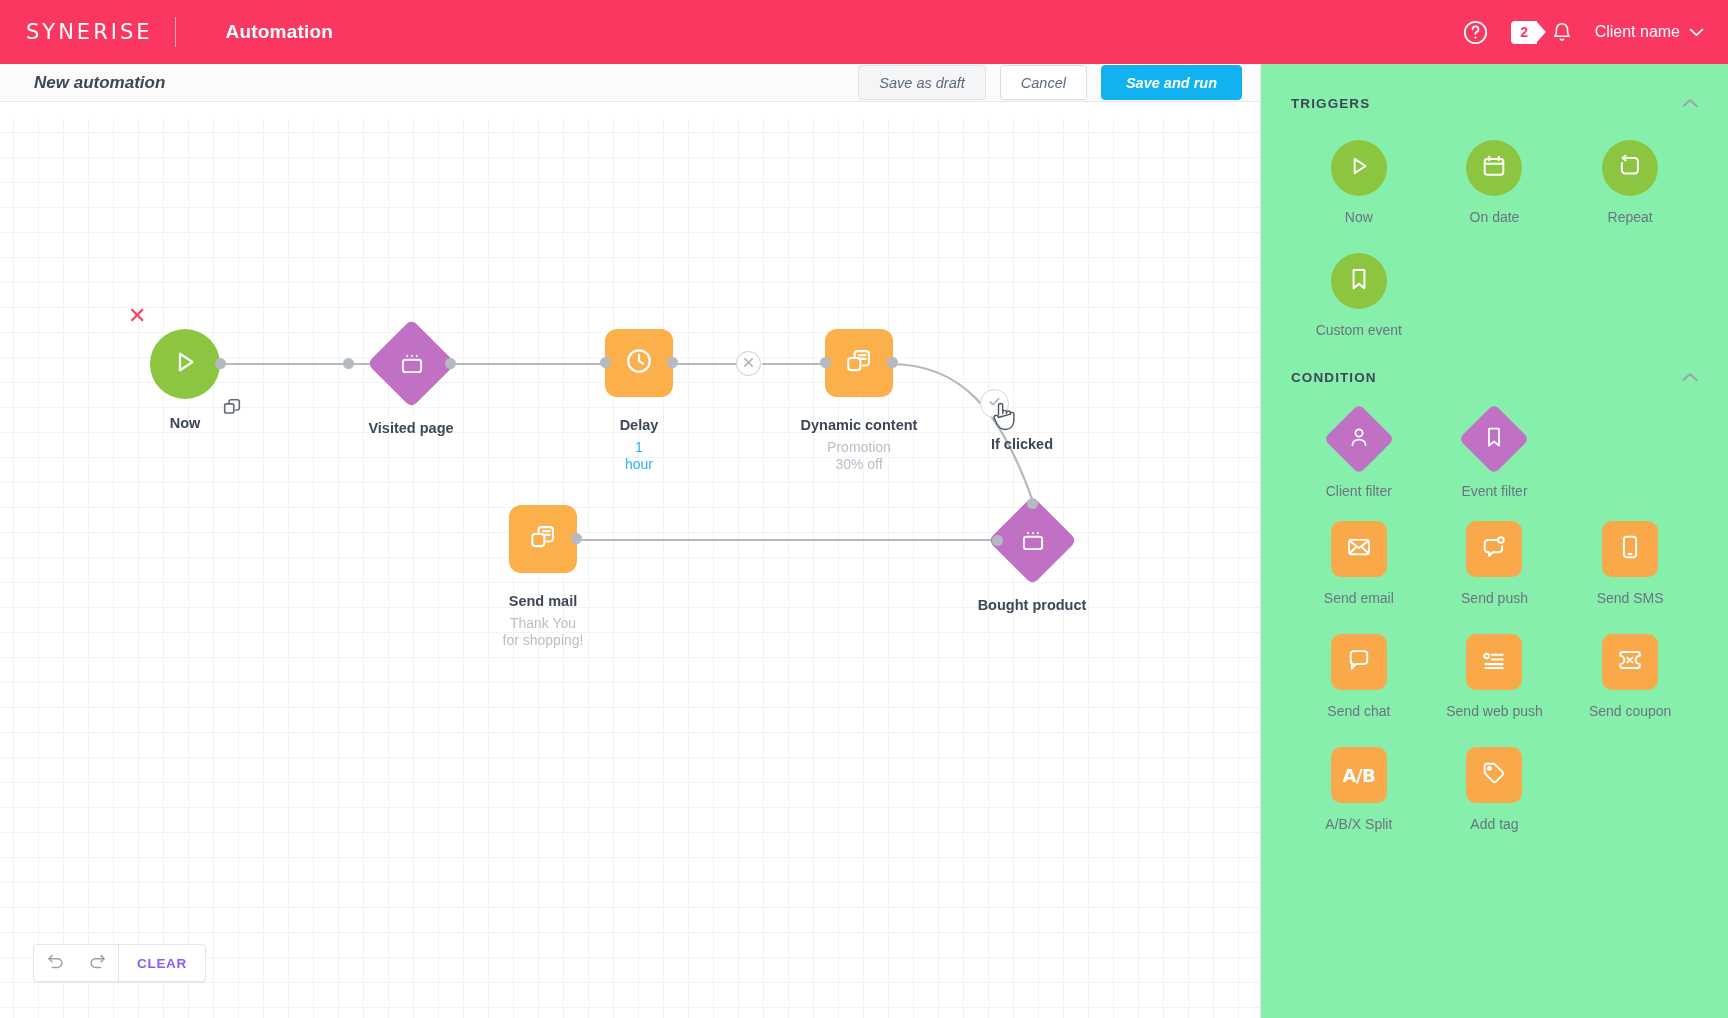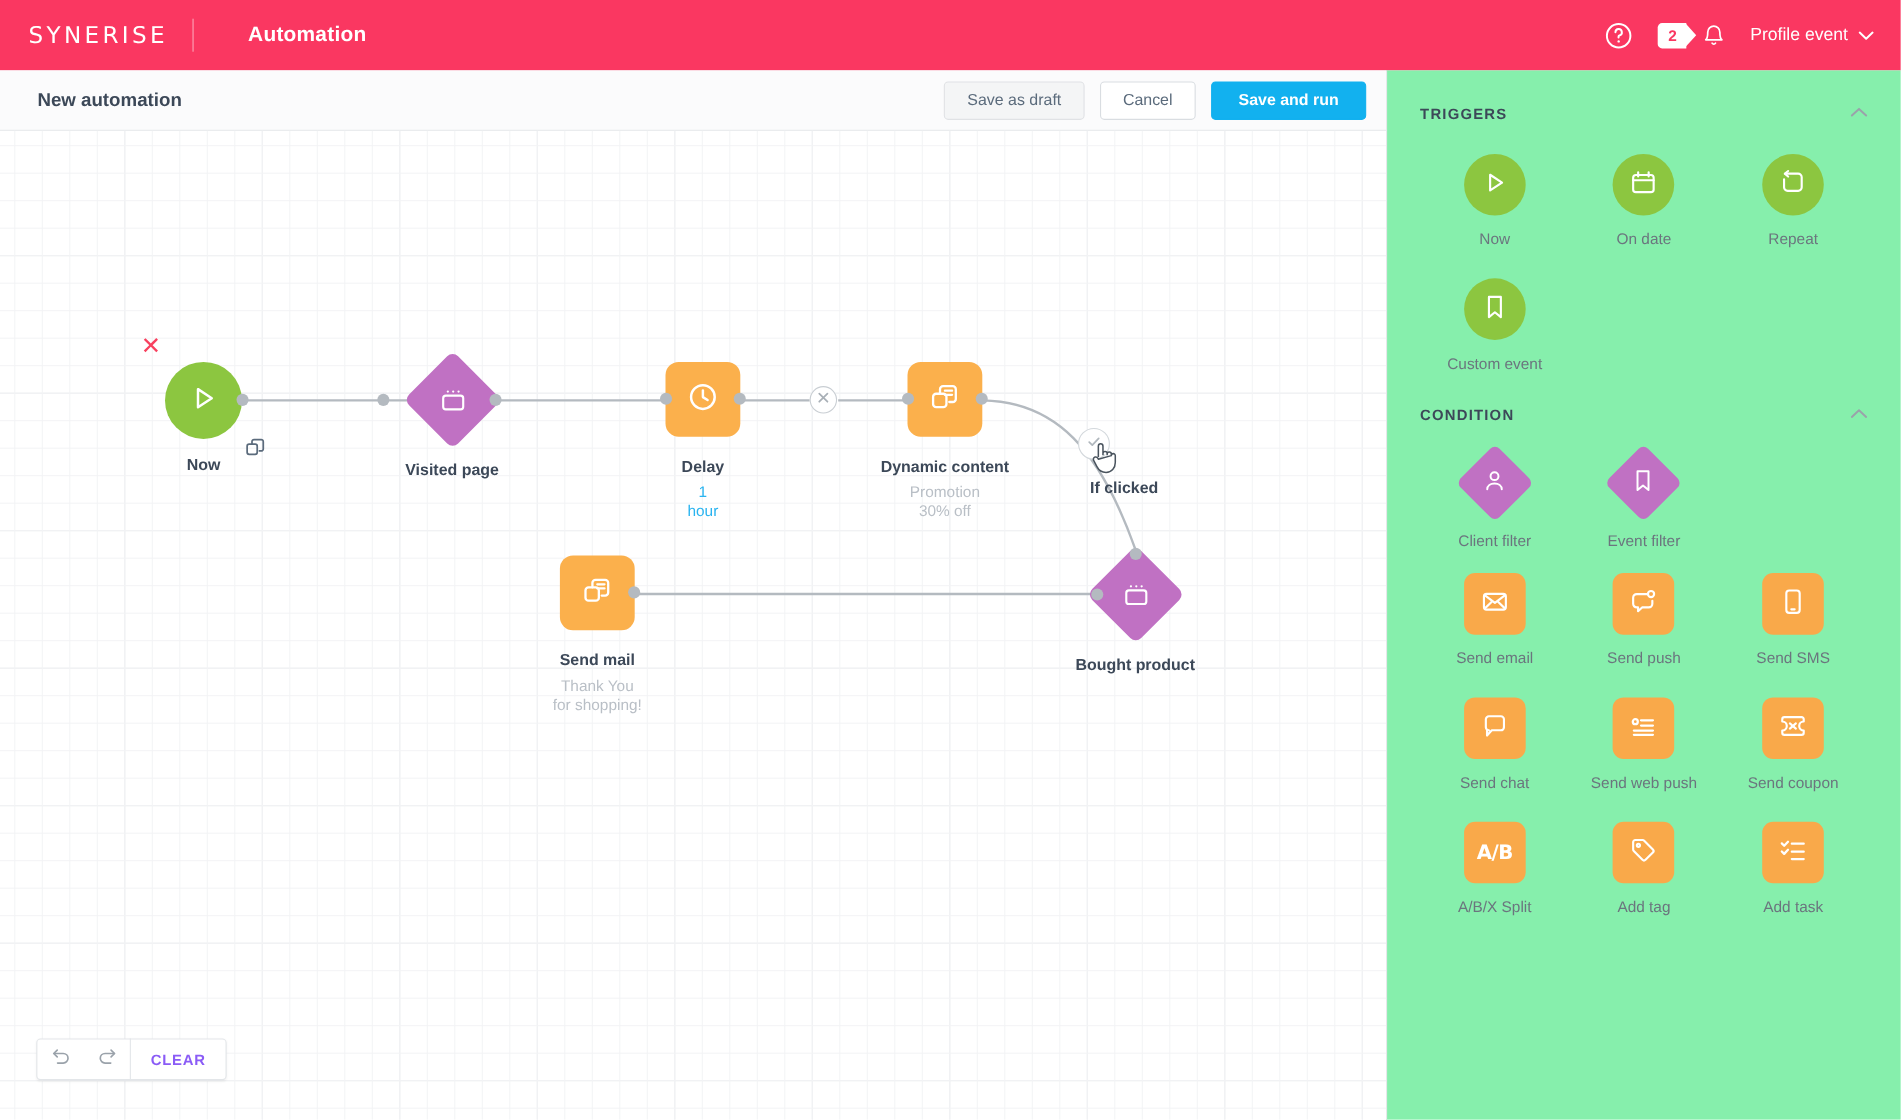--- a/index.html
+++ b/index.html
@@ -34,23 +34,23 @@
     border-radius:4px 0 0 4px; position:relative; margin-right:4px;
   }
   .notif-badge::after{
     content:""; position:absolute; right:-9px; top:0; width:0; height:0;
     border-top:11.5px solid transparent; border-bottom:11.5px solid transparent; border-left:10px solid #fff;
   }
   .profile { display:flex; align-items:center; gap:9px; color:#fff; font-size:16px; cursor:pointer; }
 
   
   .subbar {
-    position:absolute; left:0; top:64px; width:1260px; height:55px;
+    position:absolute; left:0; top:64px; width:1260px; height:38px;
     background:#fbfbfc; border-bottom:1px solid #e6e8ea;
-    display:flex; align-items:center; padding:0 18px 0 34px;
+    display:flex; align-items:center; padding:0 18px 0 34px;font-style:italic;
   }
   .page-title { font-size:17px; font-weight:700; color:#3c4858; }
   .subbar-actions { margin-left:auto; display:flex; align-items:center; gap:14px; }
   .btn {
     height:35px; padding:0 20px; border-radius:4px; font-size:14.5px;
     display:flex; align-items:center; justify-content:center; cursor:pointer; white-space:nowrap;
   }
   .btn-draft { background:#f4f5f6; border:1px solid #e0e2e5; color:#5b6b7c; }
   .btn-cancel { background:#fff; border:1px solid #d9dde1; color:#5b6b7c; }
   .btn-primary { background:#12b1ef; border:1px solid #12b1ef; color:#fff; font-weight:600; padding:0 24px;}
@@ -170,21 +170,21 @@
       <span class="notif-wrap">
         <span class="notif-badge">2</span>
         <span style="margin-left:10px;display:flex;">
           <svg width="22" height="23" viewBox="0 0 24 24" fill="none" stroke="#fff" stroke-width="1.7" stroke-linecap="round" stroke-linejoin="round">
             <path d="M18 8.5a6 6 0 1 0-12 0c0 6-2 7.5-2 7.5h16s-2-1.5-2-7.5z"></path>
             <path d="M13.7 19.3a2 2 0 0 1-3.4 0"></path>
           </svg>
         </span>
       </span>
       <span class="profile">
-        <span>Profile event</span>
+        <span>Client name</span>
         <span style="display:flex;">
           <svg width="15" height="9" viewBox="0 0 16 10" fill="none" stroke="#fff" stroke-width="2" stroke-linecap="round" stroke-linejoin="round">
               <path d="M1.5 1.8 8 8 14.5 1.8"></path>
             </svg>
         </span>
       </span>
     </div>
   </div>
 
   <div class="subbar">
@@ -524,27 +524,16 @@
           <span>
             <svg width="26" height="26" viewBox="0 0 24 24" fill="none" stroke="#fff" stroke-width="1.8" stroke-linecap="round" stroke-linejoin="round">
               <path d="M11.4 3.4H5.2a1.8 1.8 0 0 0-1.8 1.8v6.2a1.8 1.8 0 0 0 .53 1.27l7.3 7.3a1.8 1.8 0 0 0 2.54 0l6.2-6.2a1.8 1.8 0 0 0 0-2.54l-7.3-7.3a1.8 1.8 0 0 0-1.27-.53z"></path>
               <circle cx="7.8" cy="7.8" r="1.3"></circle>
             </svg>
           </span>
         </div>
         <div class="tool-label">Add tag</div>
       </div>
 
-      <div class="tool">
-        <div class="tool-shape t-rect">
-          <span>
-            <svg width="26" height="26" viewBox="0 0 24 24" fill="none" stroke="#fff" stroke-width="1.9" stroke-linecap="round" stroke-linejoin="round">
-              <path d="M2.6 6.2l2 2 3.2-3.4M2.6 13l2 2 3.2-3.4"></path>
-              <path d="M11 6.4h10M11 13.2h10M11 19.4h10"></path>
-            </svg>
-          </span>
-        </div>
-        <div class="tool-label">Add task</div>
-      </div>
 
     </div>
   </div>
 </div>
 
 </body></html>

